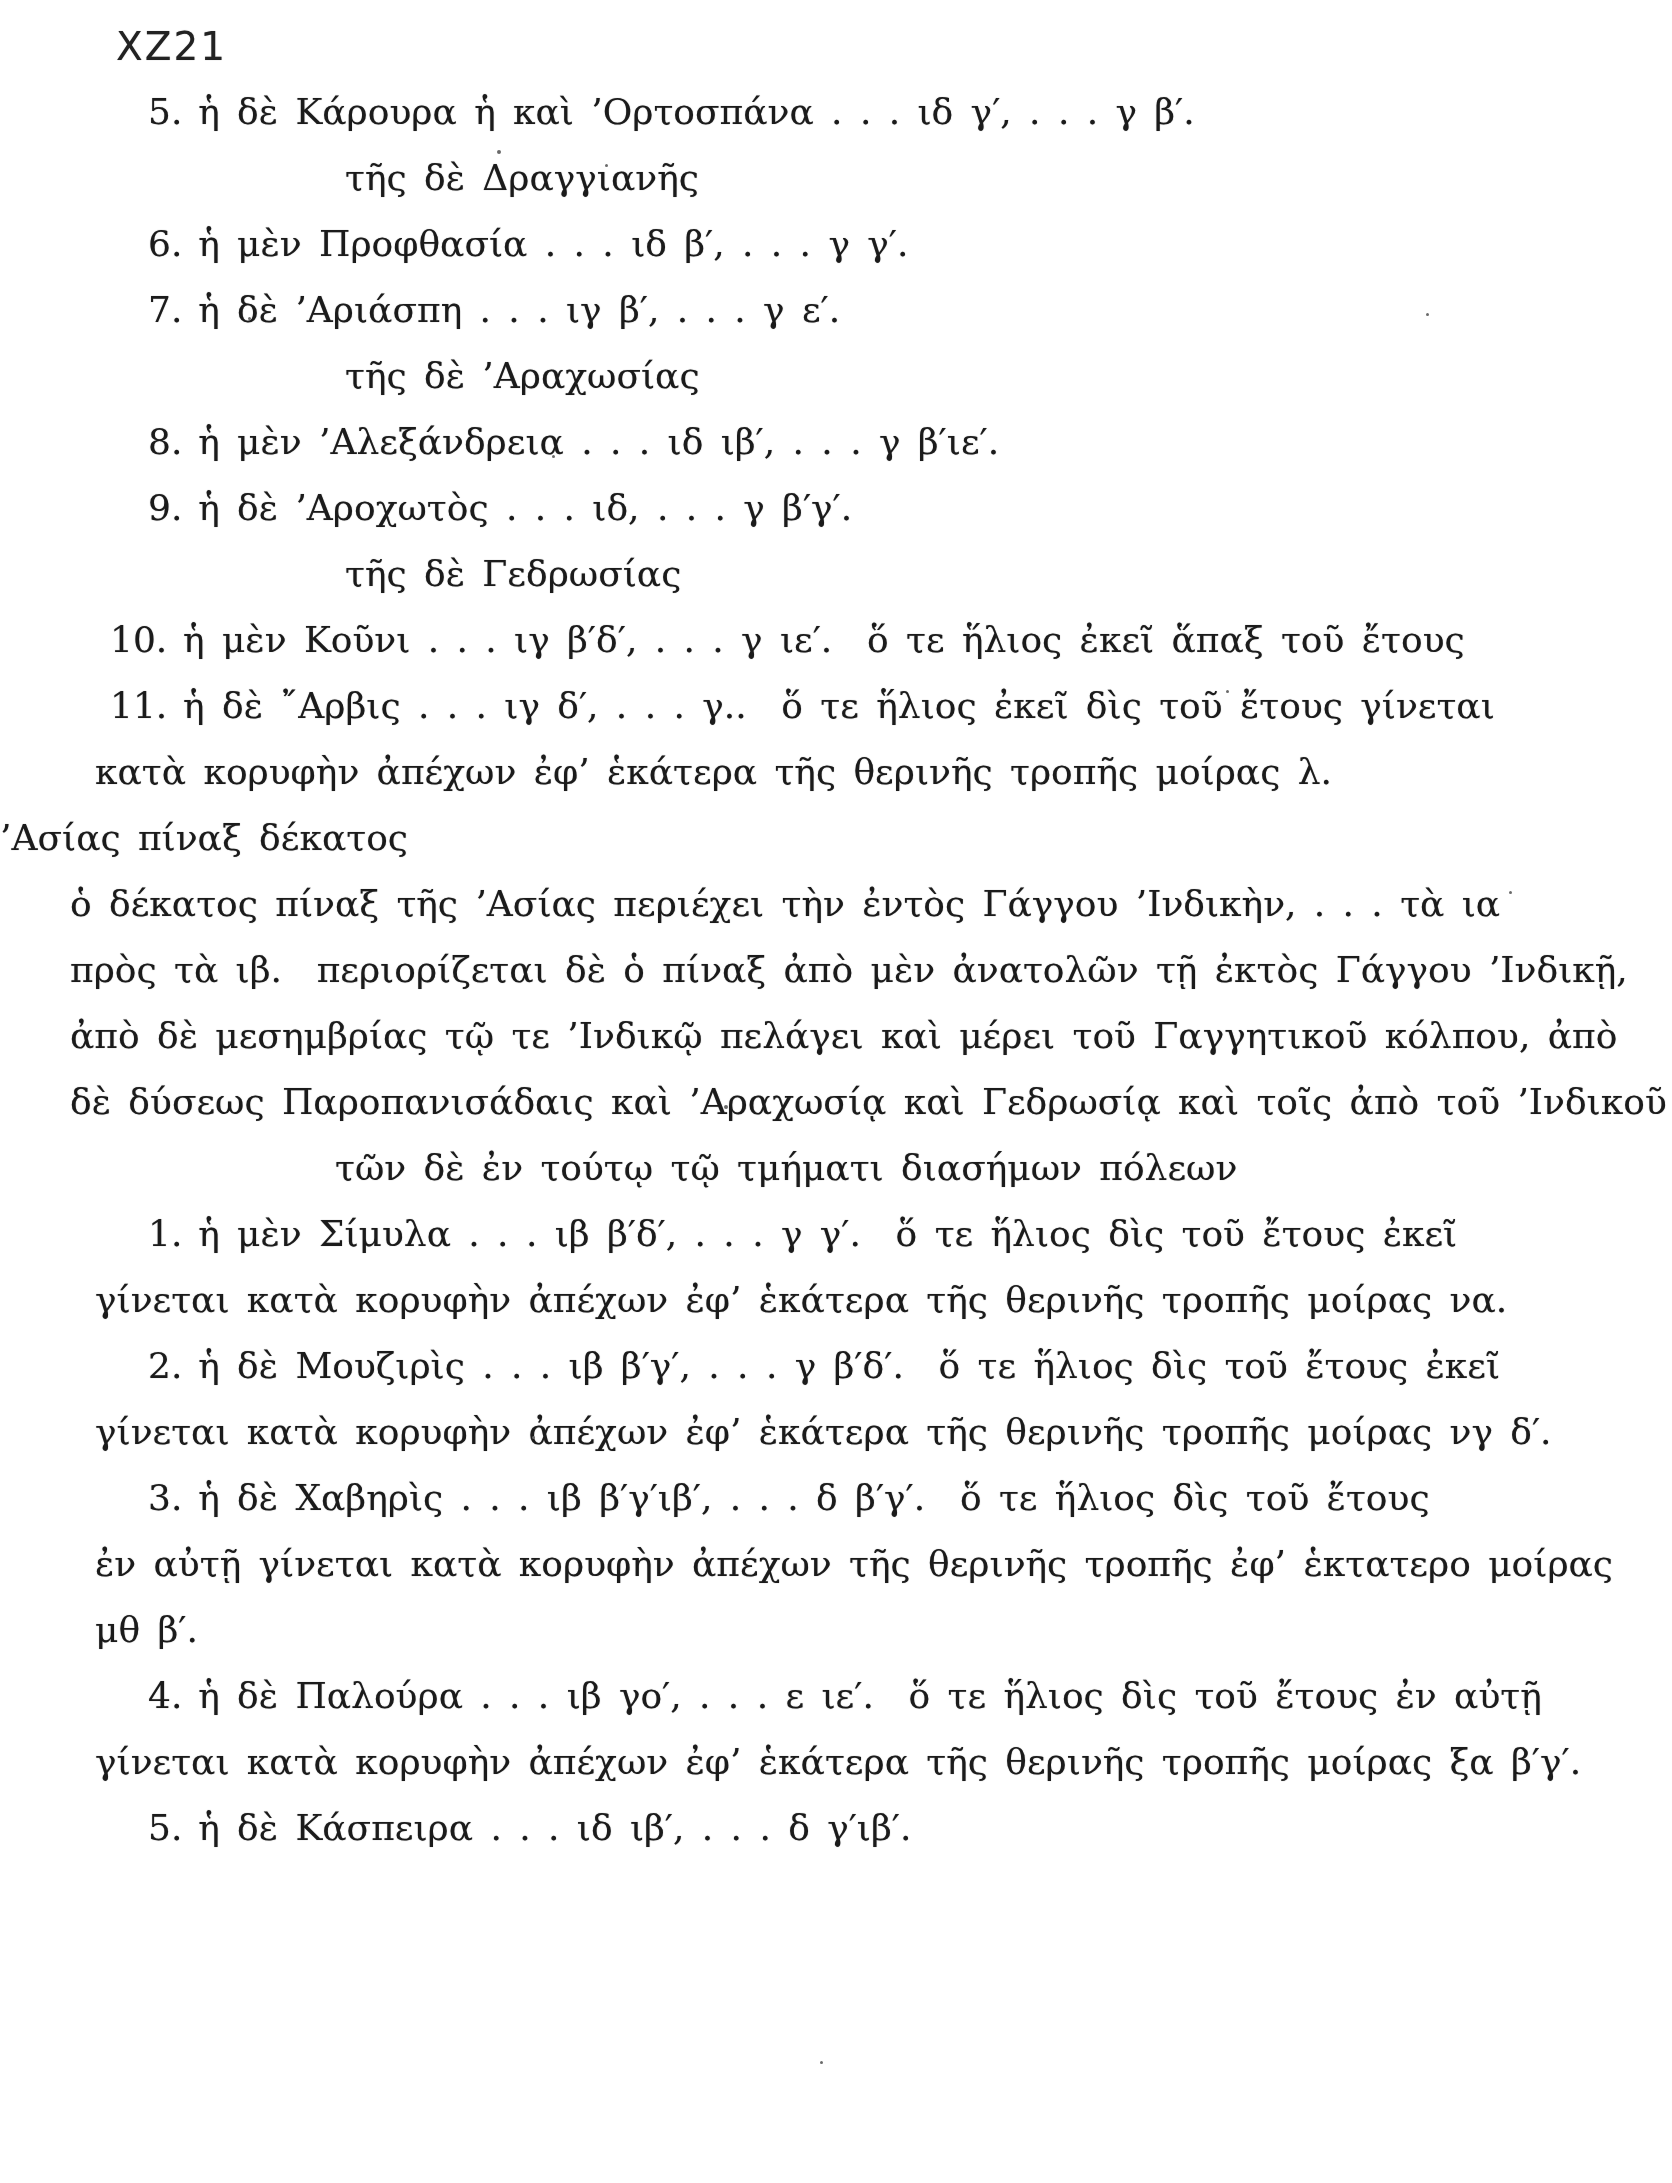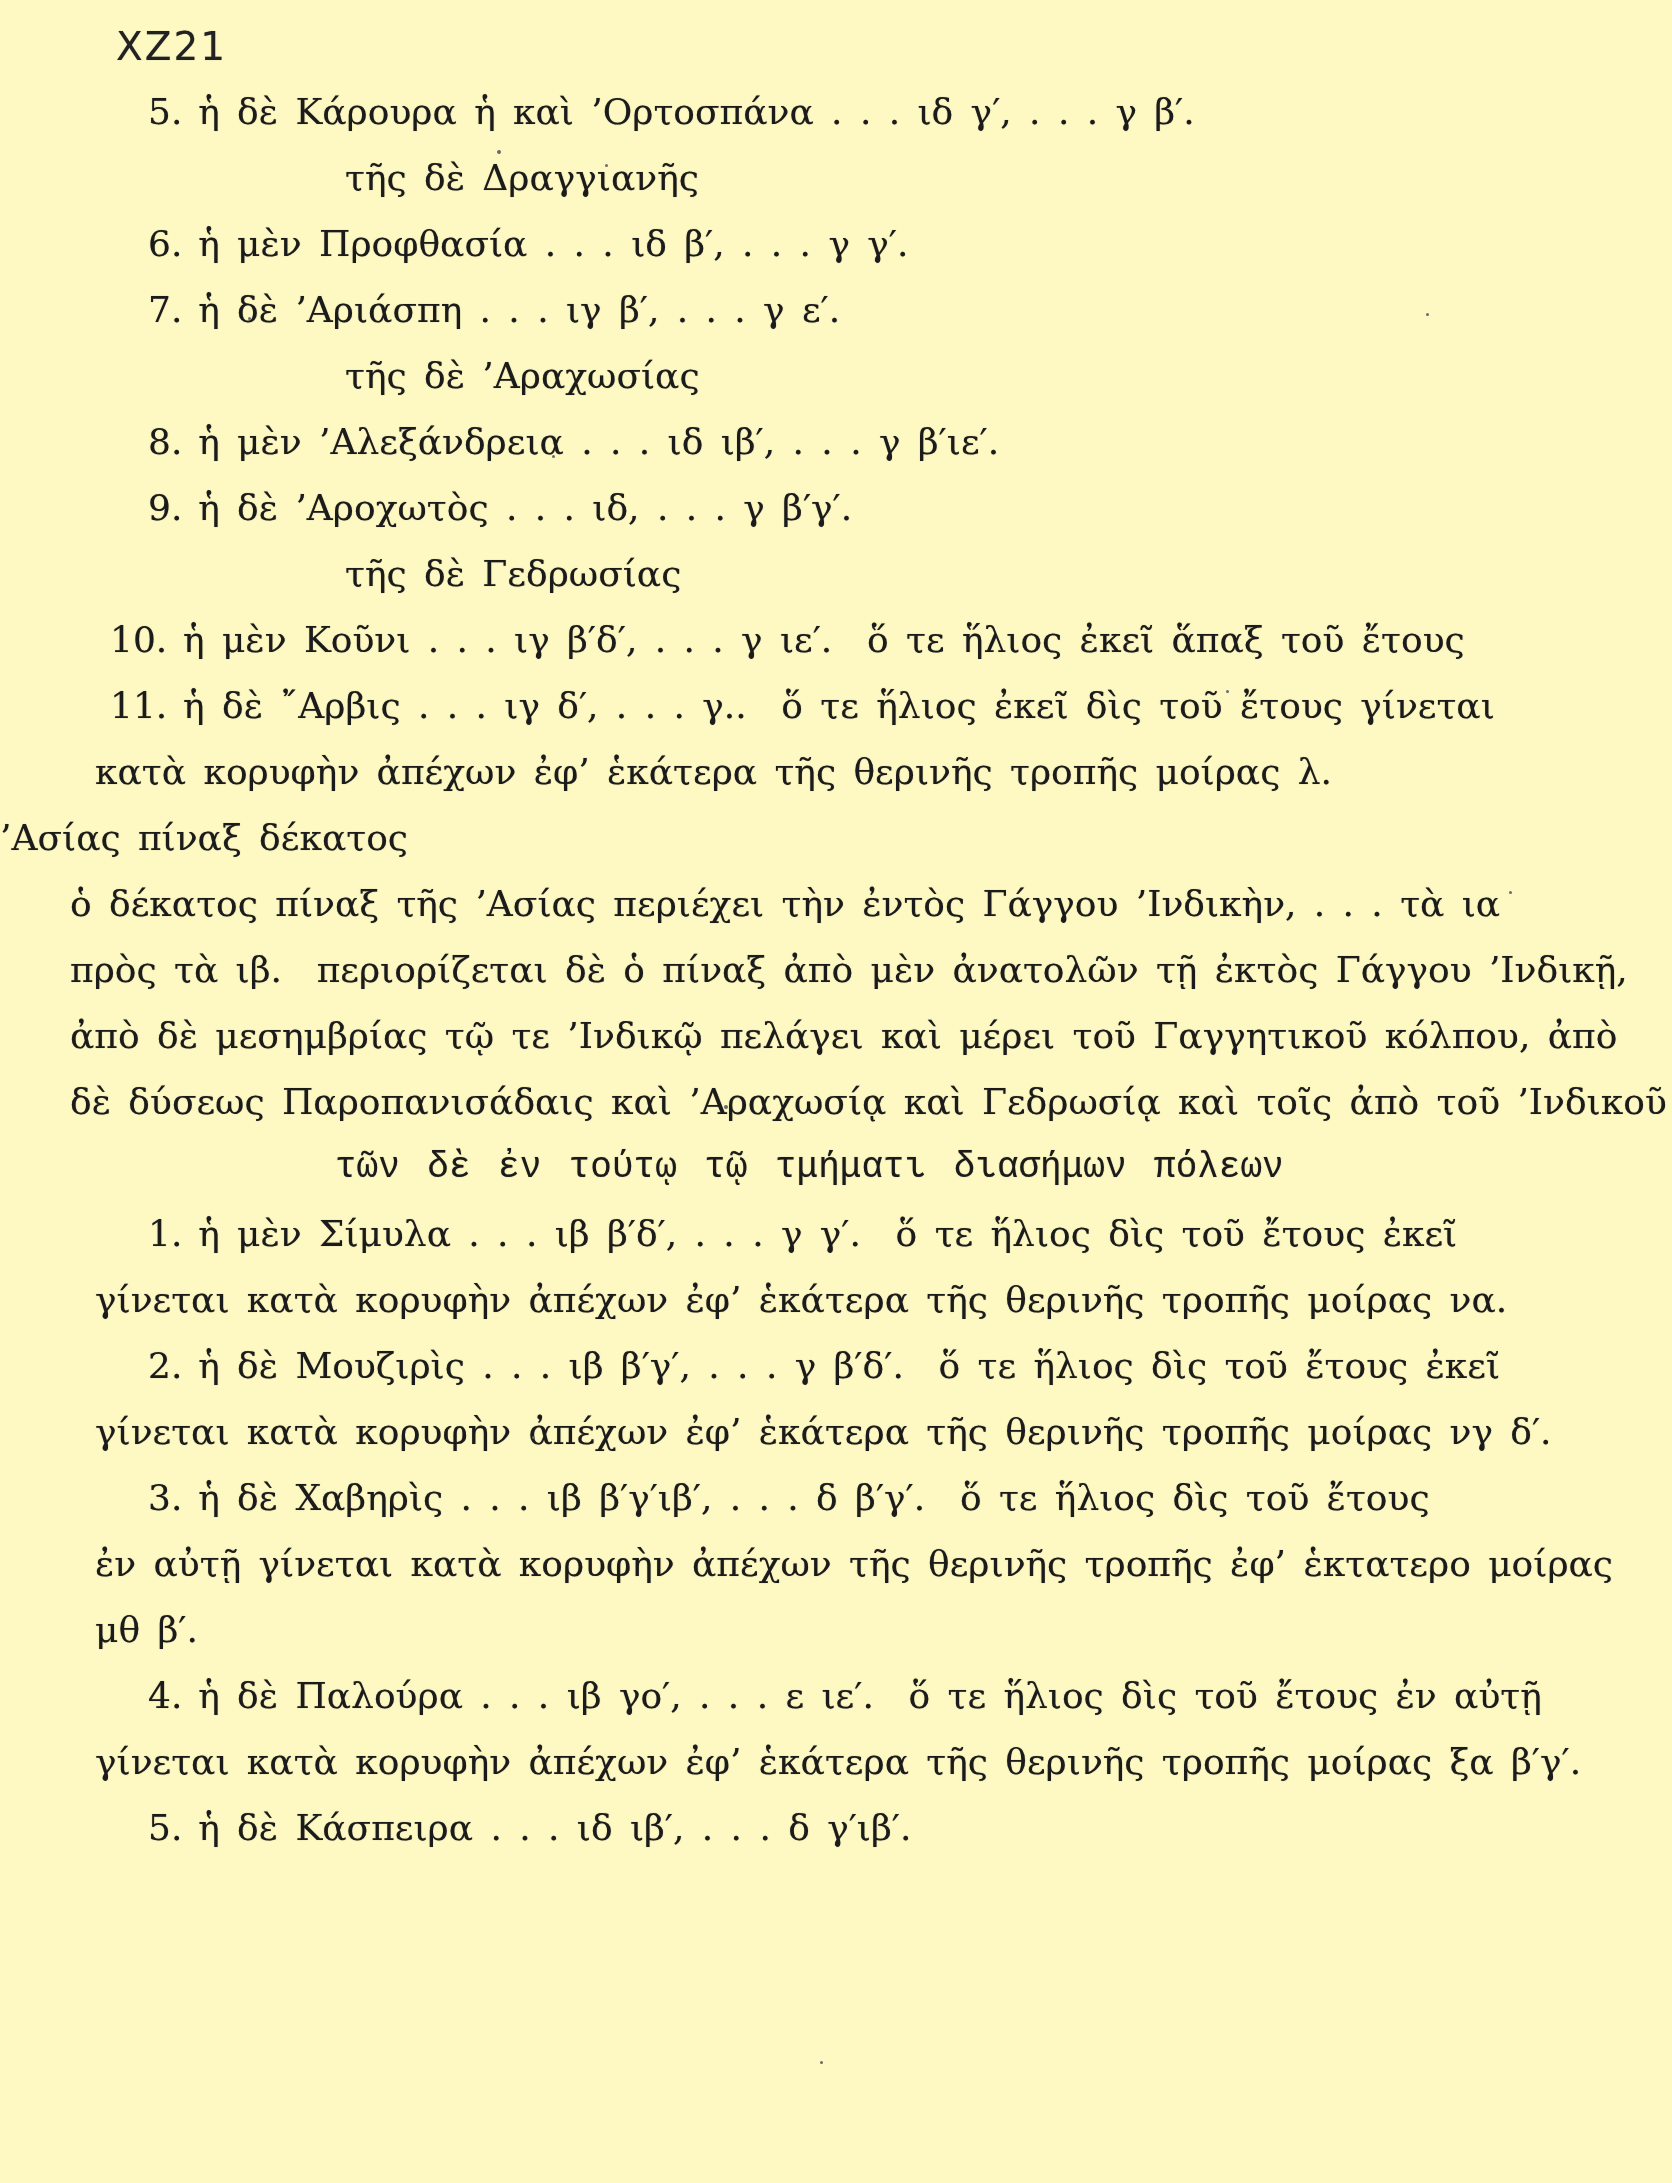--- a/index.html
+++ b/index.html
@@ -1,20 +1,20 @@
 <!DOCTYPE html>
 <html><head>
 <meta charset="utf-8">
 <style>
   html,body{margin:0;padding:0;background:#e8e8e8;}
   .page{
     position:relative;
     width:1673px;height:2184px;
     margin:0 auto;
-    background:#fef9c3;
+    background:#ffffff;
     overflow:hidden;
     font-family:"DejaVu Serif", serif;
     font-size:36px;
     color:#1b1b1b;
     text-shadow:0 0 1px rgba(20,20,20,0.45);
     word-spacing:5.9px;
   }
   .page-code{
     position:absolute;top:23.6px;left:116px;
     font-family:"DejaVu Sans", sans-serif;
@@ -24,21 +24,21 @@
   #doc{position:absolute;top:0;left:0;right:0;padding-top:79px;}
   .line{height:66px;line-height:66px;white-space:pre;}
   .item{padding-left:148px;}
   .item.wide-num{padding-left:110px;}
   .num{display:inline-block;margin-right:15.8px;}
   .cont{padding-left:95px;}
   .cont.has-artifact{padding-left:94px;}
   .artifact{color:#8f8f8f;margin-right:23.6px;letter-spacing:5.9px;text-shadow:none;}
   .region{padding-left:345px;}
   .title{}
-  .caption{padding-left:335px;font-family:Liberation Mono, monospace;}
+  .caption{padding-left:335px;}
   .para{padding-left:70px;}
   .speck{position:absolute;background:#6a6a6a;border-radius:50%;}
 </style>
 </head>
 <body>
 
 <div class="page">
   <div class="page-code">XZ21</div>
   <div id="doc">
       <div class="line item"><span class="num">5.</span><span>ἡ δὲ Κάρουρα ἡ καὶ ’Ορτοσπάνα . . . ιδ γ′, . . . γ β′.</span></div>

